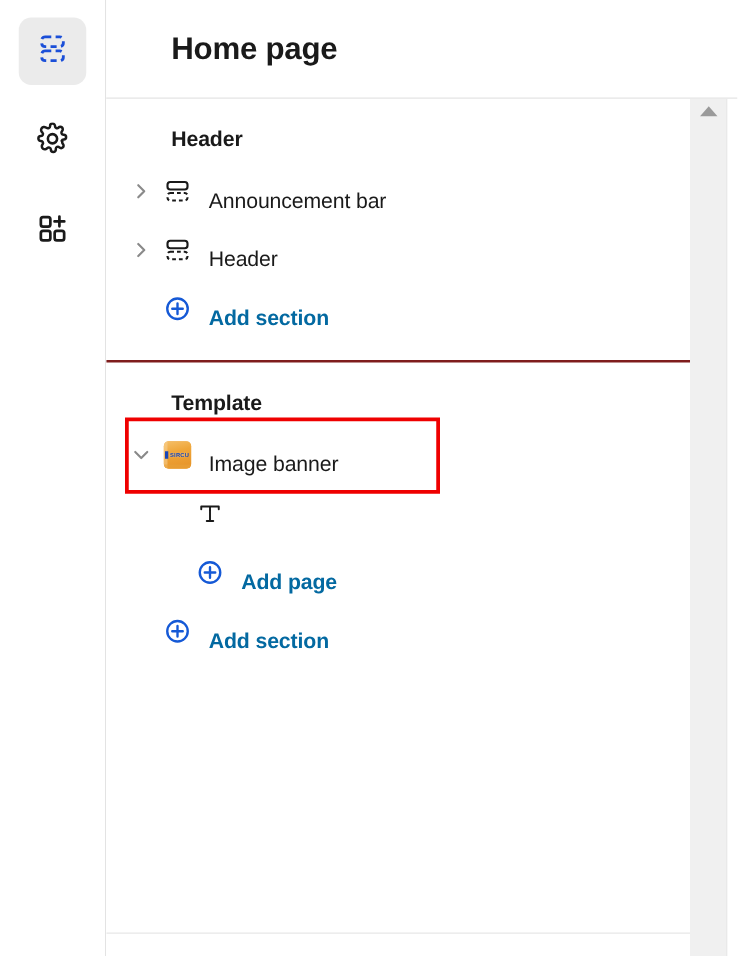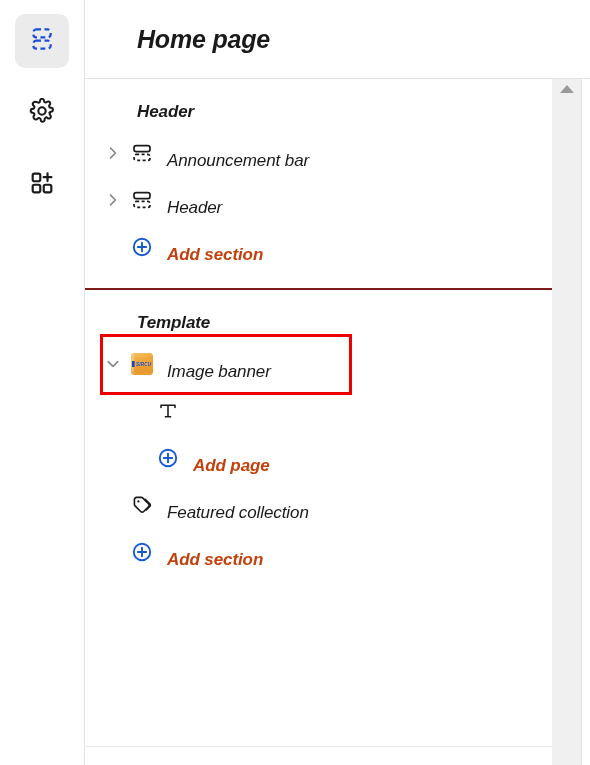--- a/index.html
+++ b/index.html
@@ -47,21 +47,20 @@
   }
 
   
   .panel {
     flex: 1 1 auto;
     display: flex;
     flex-direction: column;
     min-width: 0;
     position: relative;
     background: #ffffff;
-    font-style: italic;
   }
 
   .panel-header {
     height: 79px;
     flex: 0 0 79px;
     display: flex;
     align-items: center;
     border-bottom: 1px solid #e3e3e3;
     box-sizing: border-box;
   }
@@ -135,21 +134,21 @@
 
   .row-label {
     font-size: 17px;
     color: #1a1a1a;
     letter-spacing: -0.1px;
     white-space: nowrap;
     margin-top: 16px;
   }
 
   .row.action .row-label {
-    color: #c2410c;
+    color: #0369a1;
     font-weight: bold;
   }
   .row.action .row-icon { color: #1559d6; }
 
   .thumb {
     width: 22px;
     height: 22px;
     border-radius: 4px;
     overflow: hidden;
     display: block;
@@ -351,31 +350,20 @@
           <div class="row action nested-action">
             <span class="row-icon">
               <svg width="22" height="22" viewBox="0 0 22 22" fill="none">
                 <circle cx="11" cy="11" r="8.2" stroke="#1559d6" stroke-width="1.9"></circle>
                 <path d="M11 6.8v8.4M6.8 11h8.4" stroke="#1559d6" stroke-width="1.9" stroke-linecap="round"></path>
               </svg>
             </span>
             <span class="row-label">Add page</span>
           </div>
 
-          <div class="row">
-            <span class="spacer-twisty"></span>
-            <span class="row-icon">
-              <svg width="22" height="22" viewBox="0 0 22 22" fill="none">
-                <path d="M10.3 3.4H5.6A2.2 2.2 0 0 0 3.4 5.6v4.7c0 .58.23 1.14.64 1.56l5.6 5.6a2.2 2.2 0 0 0 3.11 0l4.7-4.7a2.2 2.2 0 0 0 0-3.11l-5.6-5.6a2.2 2.2 0 0 0-1.55-.65z" stroke="#1a1a1a" stroke-width="1.65" stroke-linejoin="round"></path>
-                <path d="M14.2 5.2l4.4 4.4a2.2 2.2 0 0 1 0 3.11l-3.3 3.3" stroke="#1a1a1a" stroke-width="1.5" stroke-linecap="round"></path>
-                <circle cx="7.4" cy="7.4" r="1.15" fill="#1a1a1a"></circle>
-              </svg>
-            </span>
-            <span class="row-label">Featured collection</span>
-          </div>
 
           <div class="row action" style="padding-left:42px;">
             <span class="row-icon">
               <svg width="22" height="22" viewBox="0 0 22 22" fill="none">
                 <circle cx="11" cy="11" r="8.2" stroke="#1559d6" stroke-width="1.9"></circle>
                 <path d="M11 6.8v8.4M6.8 11h8.4" stroke="#1559d6" stroke-width="1.9" stroke-linecap="round"></path>
               </svg>
             </span>
             <span class="row-label">Add section</span>
           </div>

